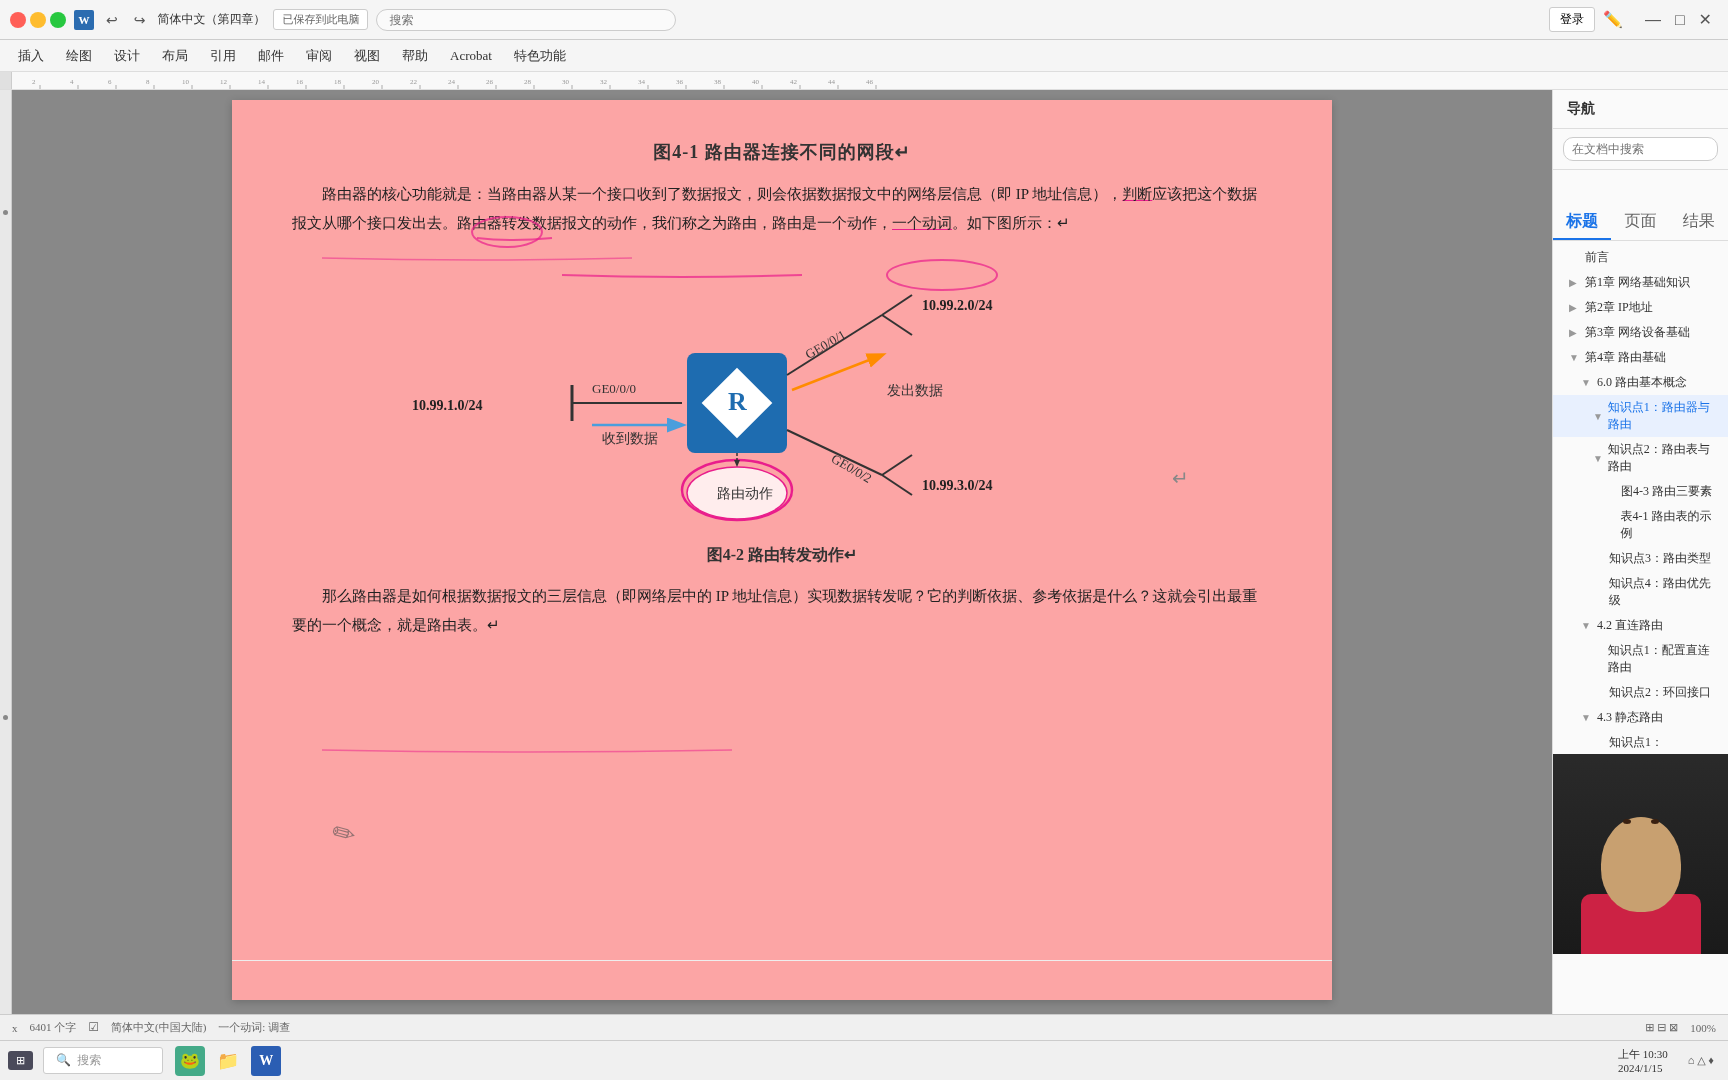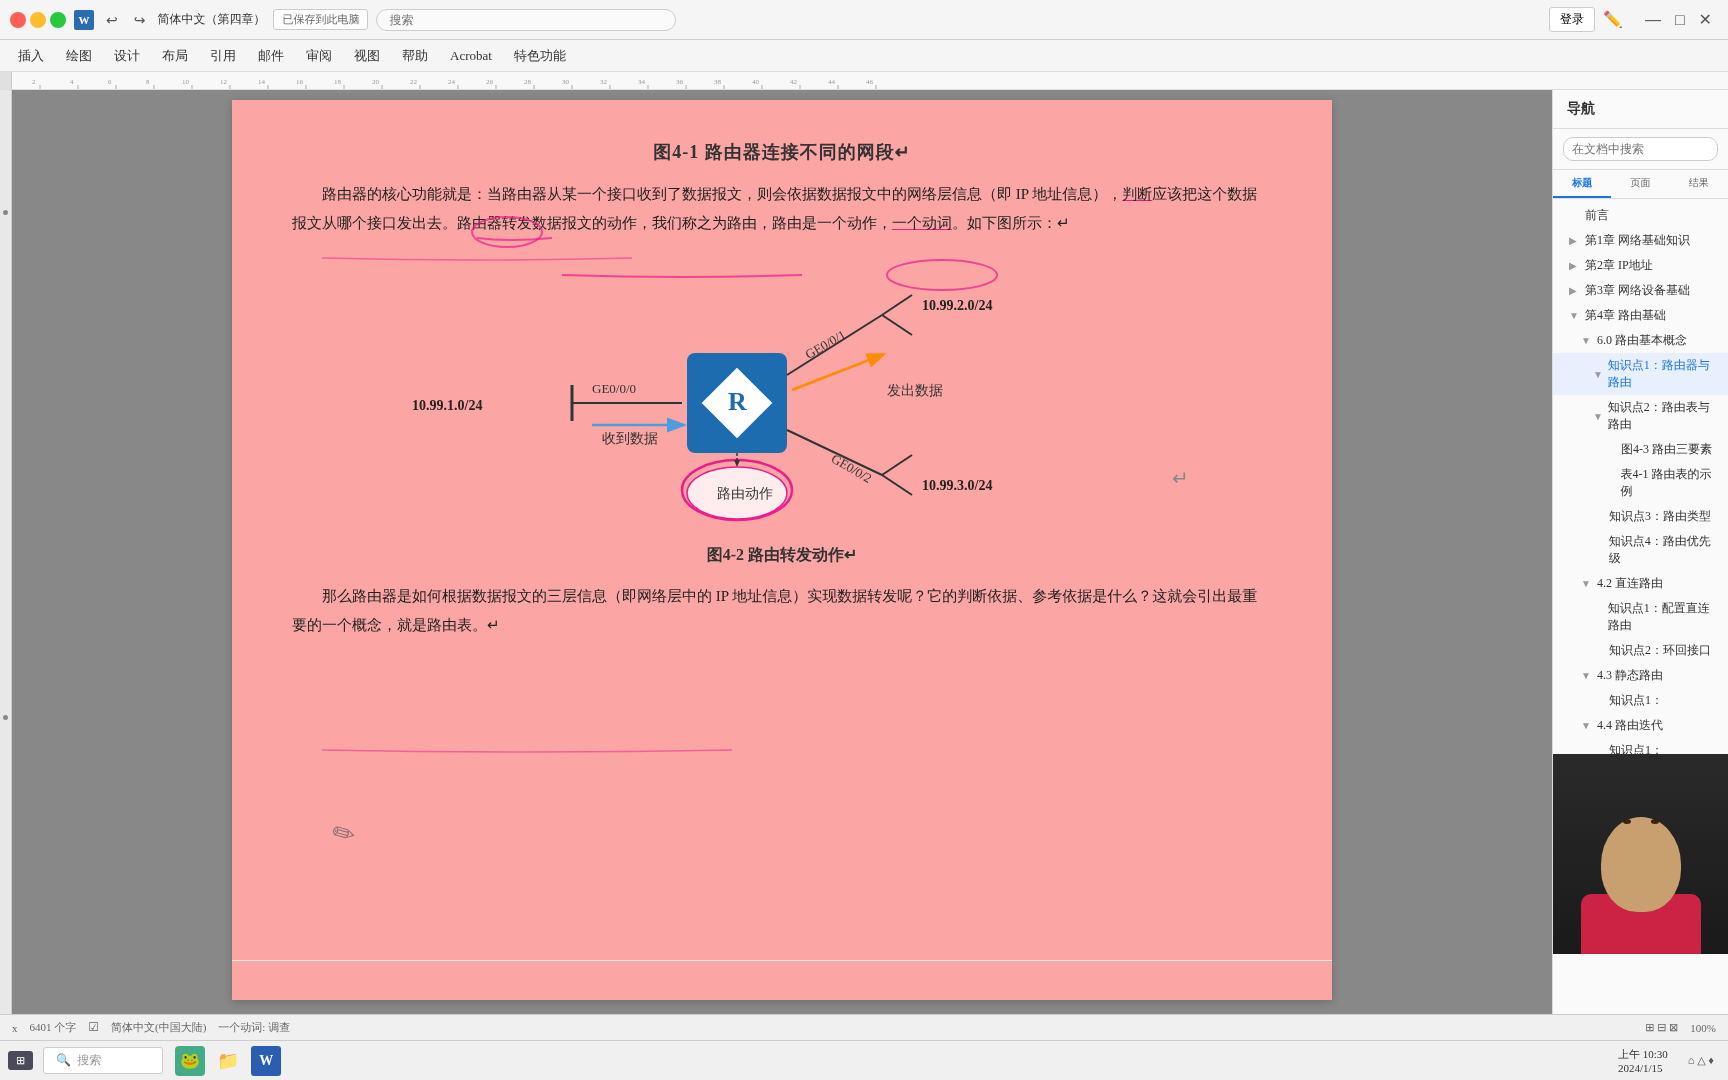--- a/index.html
+++ b/index.html
@@ -41,21 +41,21 @@
     
     .doc-area { flex: 1; background: #888; overflow-y: auto; display: flex; flex-direction: column; align-items: center; padding: 10px 0; }
     .page { background: #fca5a5; width: 1100px; min-height: 900px; padding: 40px 60px; position: relative; box-shadow: 0 2px 8px rgba(0,0,0,0.2); }
 
     
     .sidebar { width: 176px; background: #fafafa; border-left: 1px solid #ddd; display: flex; flex-direction: column; }
     .sidebar-title { font-size: 14px; font-weight: bold; color: #333; padding: 10px 14px; border-bottom: 1px solid #ddd; }
     .sidebar-search { padding: 8px 10px; border-bottom: 1px solid #ddd; }
     .sidebar-search input { width: 100%; border: 1px solid #ccc; border-radius: 3px; padding: 4px 8px; font-size: 12px; }
     .sidebar-tabs { display: flex; border-bottom: 1px solid #ddd; }
-    .sidebar-tab { flex: 1; text-align: center; padding: 6px 4px; font-size: 10px; cursor: pointer; color: #666; }
+    .sidebar-tab { flex: 1; text-align: center; padding: 6px 4px; font-size: 16px; cursor: pointer; color: #666; margin-top: 35px; }
     .sidebar-tab.active { color: #1a73e8; border-bottom: 2px solid #1a73e8; font-weight: bold; }
     .sidebar-nav { flex: 1; overflow-y: auto; padding: 4px 0; }
     .nav-item { padding: 4px 8px; font-size: 12px; cursor: pointer; color: #333; display: flex; align-items: center; gap: 4px; }
     .nav-item.selected { color: #1a73e8; background: #e8f0fe; }
     .nav-arrow { font-size: 10px; color: #999; width: 12px; }
     .nav-indent1 { padding-left: 16px; }
     .nav-indent2 { padding-left: 28px; }
     .nav-indent3 { padding-left: 40px; }
     .nav-indent4 { padding-left: 52px; }
 

